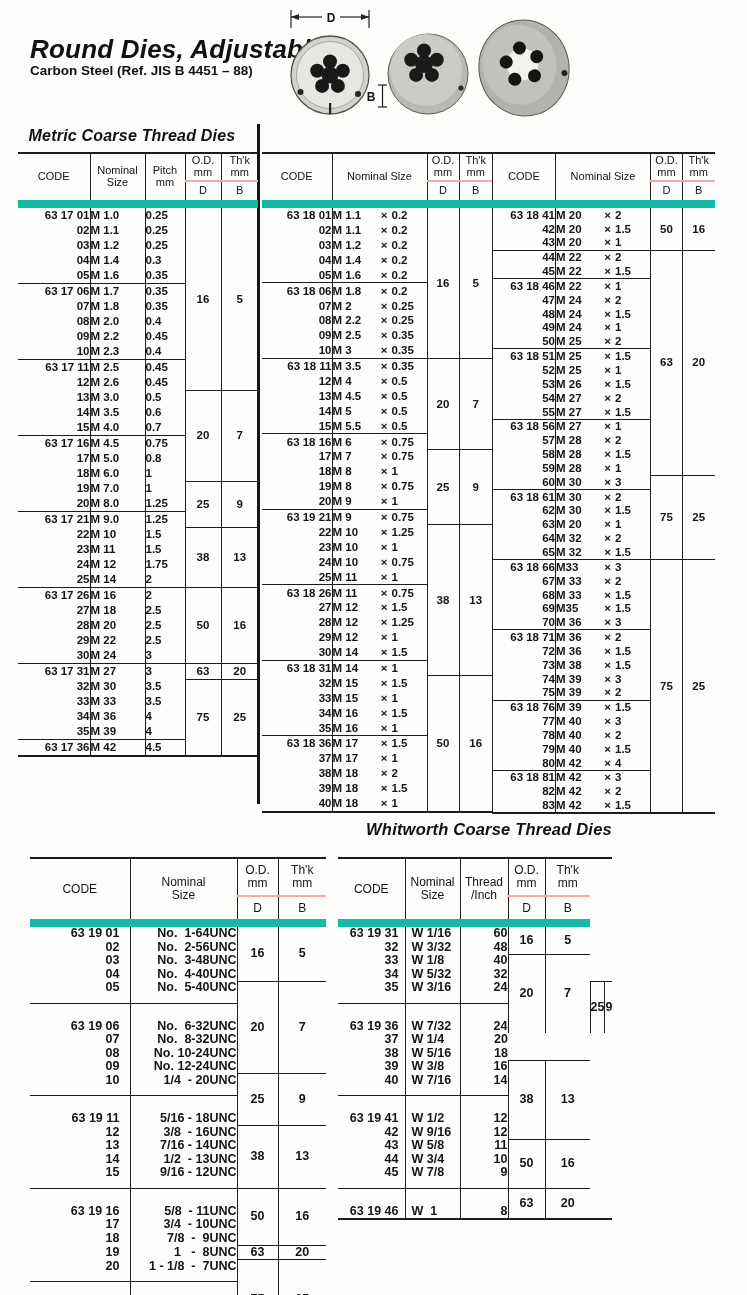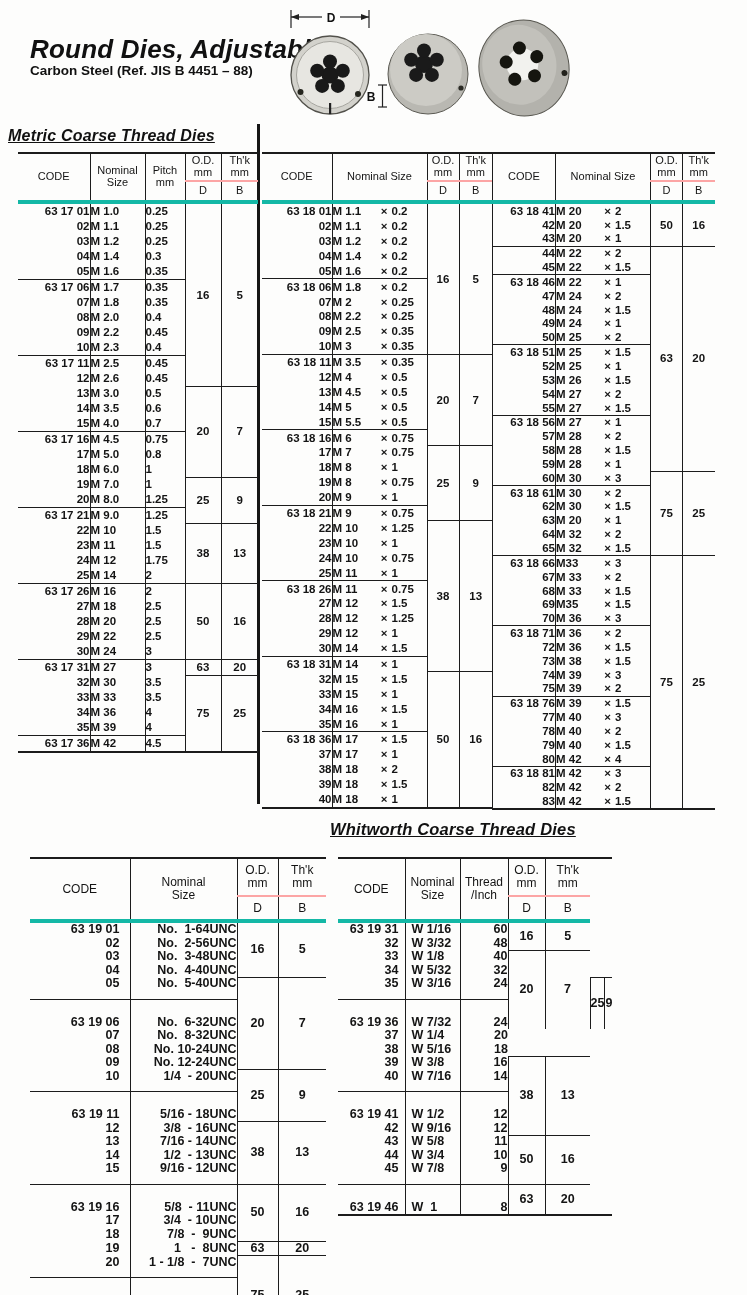--- a/index.html
+++ b/index.html
@@ -1,40 +1,40 @@
 <!DOCTYPE html>
 <html><head>
 <meta charset="utf-8">
 <style>
   html,body{margin:0;padding:0;background:#ffffff;}
   .page{position:relative;width:747px;height:1295px;background:#fdfdfc;overflow:hidden;
         font-family:"Liberation Sans", sans-serif;color:#111;}
   .abs{position:absolute;}
   .main-title{left:30px;top:34px;font-size:26px;font-weight:700;font-style:italic;letter-spacing:.2px;}
   .sub-title{left:30px;top:63px;font-size:13.5px;font-weight:700;}
-  .sec-title{position:absolute;font-weight:700;font-style:italic;text-align:left;font-size:16px;letter-spacing:.2px;text-decoration:underline;}
+  .sec-title{position:absolute;font-weight:700;font-style:italic;text-align:center;font-size:16px;letter-spacing:.2px;}
   #t-coarse-title{left:8px;top:127px;width:248px;}
   #t-fine-title{left:262px;top:127px;width:452px;}
   #t-uni-title{left:28px;top:820px;width:300px;font-size:16.5px;}
   #t-whit-title{left:330px;top:820px;width:318px;font-size:16.5px;}
   .vdivider{position:absolute;left:257px;top:124px;width:3px;height:680px;background:#161616;}
   .dies{position:absolute;left:278px;top:4px;}
   .dimtext{font:700 12px "Liberation Sans",sans-serif;fill:#111;}
 
   .tbl-mount{position:absolute;}
   .pos-coarse{left:18px;top:152px;}
   .pos-fine-left{left:262px;top:152px;}
   .pos-fine-right{left:492px;top:152px;}
   .pos-unified{left:30px;top:857px;}
   .pos-whit{left:338px;top:857px;}
 
   .die-table{border-collapse:collapse;table-layout:fixed;color:#141414;
              border-top:2px solid #1c1c1c;border-bottom:2px solid #1c1c1c;}
   .die-table th,.die-table td{padding:0;line-height:1.08;vertical-align:middle;}
-  .die-table thead th{font-weight:400;text-align:center;border-bottom:4px solid #14b8a6;}
+  .die-table thead th{font-weight:400;text-align:center;border-bottom:8px solid #14b8a6;}
   .die-table thead th.h-odk{border-bottom:2px solid #fca5a5;}
   .die-table th + th,.die-table td + td{border-left:1px solid #1c1c1c;}
   .die-table .h-db{border-left:1px solid #1c1c1c;}
   .odc{border-left:1px solid #1c1c1c;border-top:1px solid #1c1c1c;text-align:center;font-weight:700;}
   .bc{font-weight:700;}
   tr.gstart td.bc{border-top:1px solid #1c1c1c;}
 
   
   .t-coarse,.t-fine-left,.t-fine-right{font-size:11.5px;}
   .t-coarse th,.t-fine-left th,.t-fine-right th{font-size:11px;}
@@ -472,21 +472,21 @@
           </tr>
           <tr class="">
             <td class="bc b-code">19</td>
             <td class="bc b-sizex"><span class="sz">M 8</span><span class="xs">×</span><span class="pv">0.75</span></td>
           </tr>
           <tr class="pregap">
             <td class="bc b-code">20</td>
             <td class="bc b-sizex"><span class="sz">M 9</span><span class="xs">×</span><span class="pv">1</span></td>
           </tr>
           <tr class="gstart">
-            <td class="bc b-code">63 18 21</td>
+            <td class="bc b-code">63 19 21</td>
             <td class="bc b-sizex"><span class="sz">M 9</span><span class="xs">×</span><span class="pv">0.75</span></td>
           </tr>
           <tr class="">
             <td class="bc b-code">22</td>
             <td class="bc b-sizex"><span class="sz">M 10</span><span class="xs">×</span><span class="pv">1.25</span></td>
             <td class="odc" rowspan="10">38</td>
             <td class="odc" rowspan="10">13</td>
           </tr>
           <tr class="">
             <td class="bc b-code">23</td>

